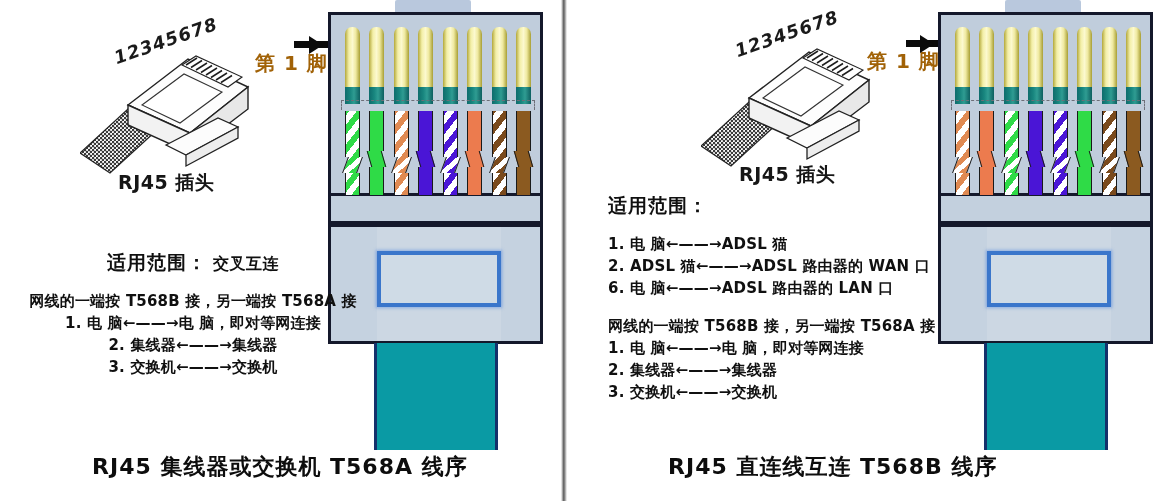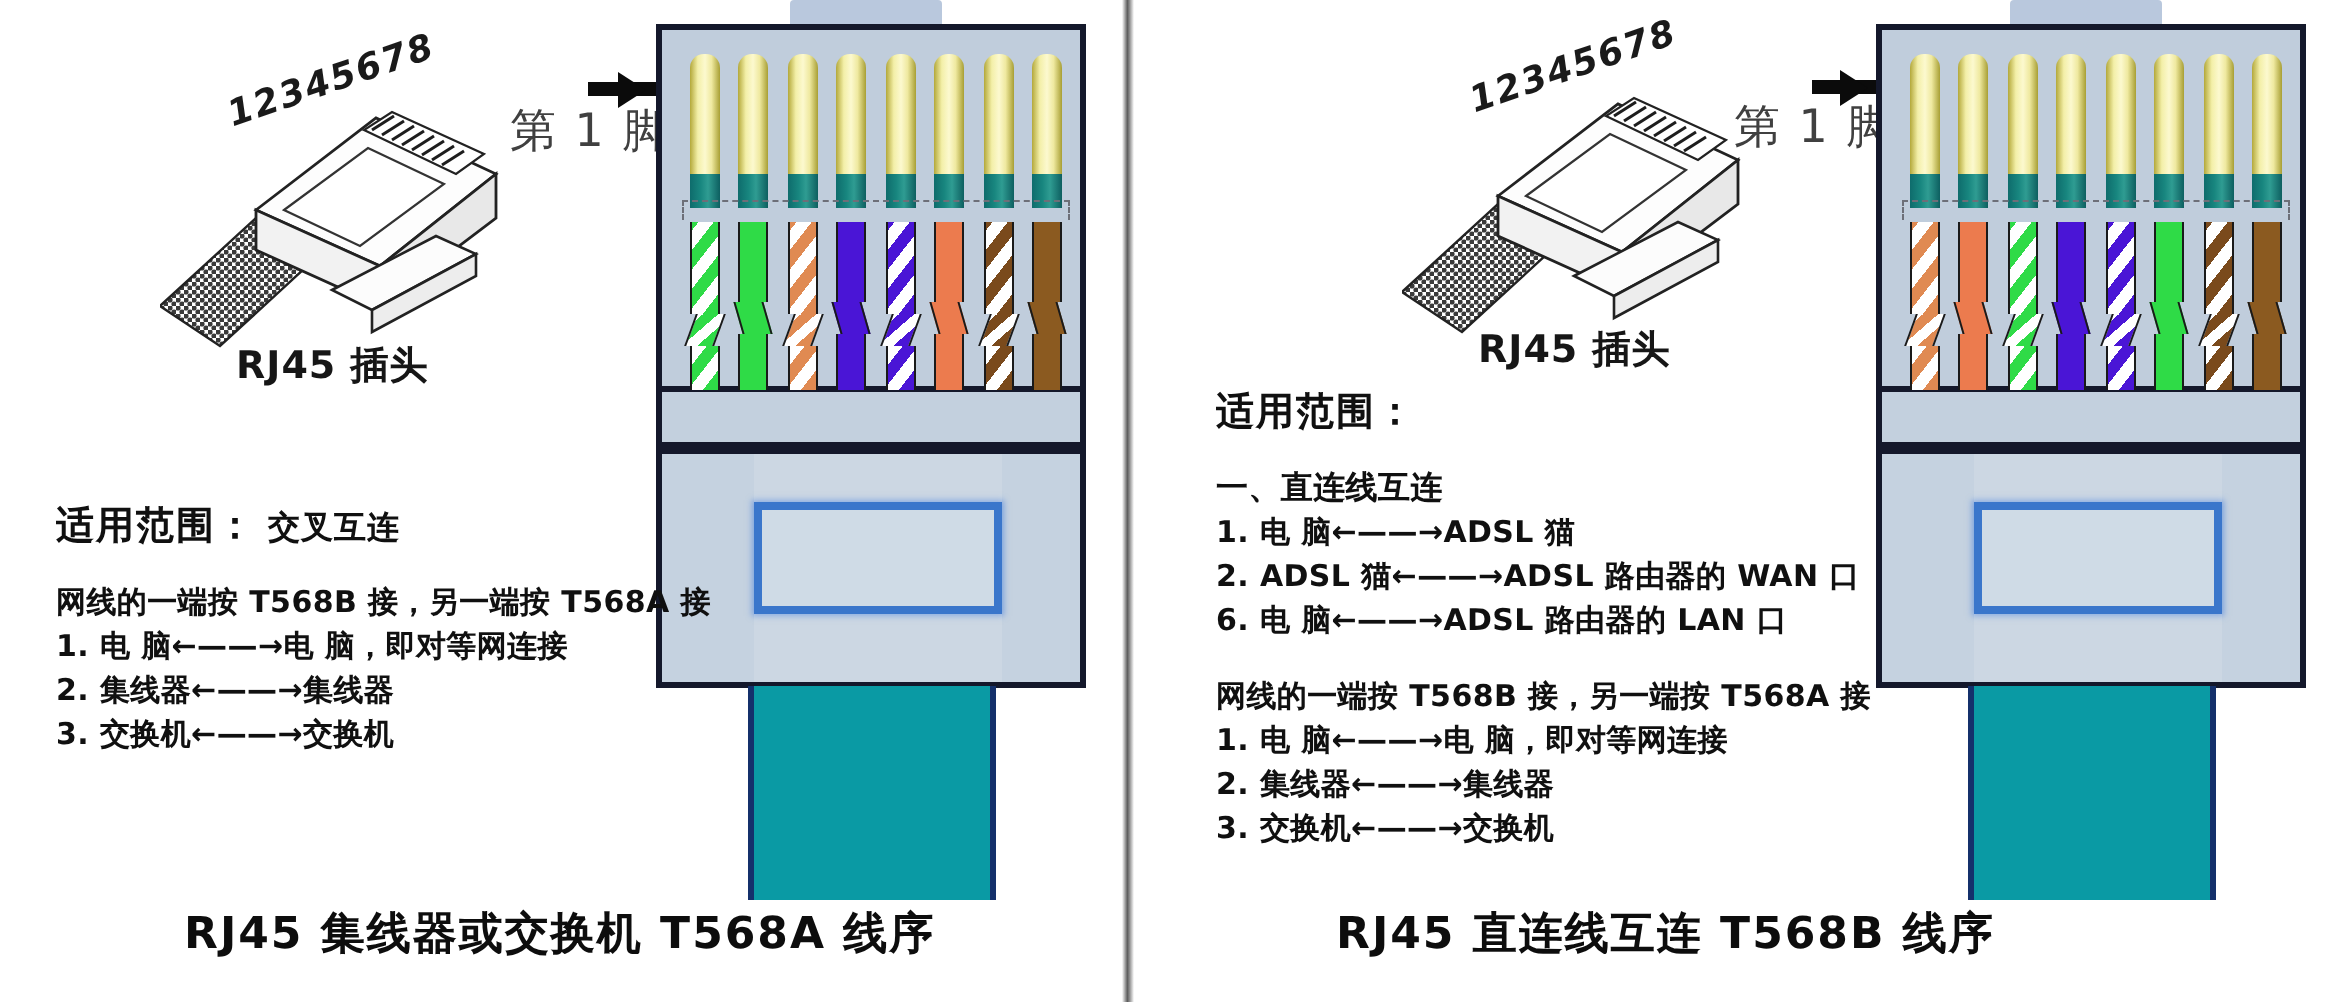--- a/index.html
+++ b/index.html
@@ -26,22 +26,22 @@
     font-size:19px;font-weight:600;letter-spacing:.5px;
   }
   .pin-numbers{
     position:absolute;white-space:nowrap;color:#1a1a1a;
     font-size:18px;font-weight:600;font-style:italic;
     letter-spacing:1px;transform:rotate(-19deg);transform-origin:left bottom;
   }
 
   
   .firstpin-label{
-    position:absolute;white-space:nowrap;color:#404040;
-    font-size:23px;font-weight:400;letter-spacing:1px;
+    position:absolute;white-space:nowrap;color:#a16207;
+    font-size:20px;font-weight:700;letter-spacing:1px;
   }
   .arrow{position:absolute;height:7px;background:#0b0b0b;}
   .arrowhead{
     position:absolute;width:0;height:0;
     border-top:9px solid transparent;border-bottom:9px solid transparent;
     border-left:14px solid #0b0b0b;
   }
 
   
   .conn{position:absolute;}
@@ -247,21 +247,21 @@
           </div>
       </div>
       <div class="conn-neck" style="left:0px;top:196px;width:215px;height:28px;"></div>
       <div class="conn-body" style="left:0px;top:224px;width:215px;height:120px;">
         <div class="conn-window" style="left:46px;top:24px;width:124px;height:56px;"></div>
         <div class="conn-sheen" style="left:46px;top:0px;width:124px;height:114px;"></div>
       </div>
       <div class="cable" style="left:46px;top:343px;width:124px;height:107px;"></div>
     </div>
 
-    <div class="txt-block" style="left:28px;top:250px;width:330px;">
+    <div class="txt-block" style="left:28px;top:250px;width:330px;text-align:center;">
       <div class="hd">
         <span>适用范围：</span><span class="sub">交叉互连</span>
       </div>
       <div style="height:14px;"></div>
       <div class="ln">网线的一端按 T568B 接，另一端按 T568A 接</div>
       <div class="ln">1.  电    脑←——→电    脑，即对等网连接</div>
       <div class="ln">2.  集线器←——→集线器</div>
       <div class="ln">3.  交换机←——→交换机</div>
     </div>
 
@@ -394,21 +394,20 @@
       <div class="conn-body" style="left:0px;top:224px;width:215px;height:120px;">
         <div class="conn-window" style="left:46px;top:24px;width:124px;height:56px;"></div>
         <div class="conn-sheen" style="left:46px;top:0px;width:124px;height:114px;"></div>
       </div>
       <div class="cable" style="left:46px;top:343px;width:124px;height:107px;"></div>
     </div>
 
     <div class="txt-block" style="left:37px;top:193px;width:340px;">
       <div class="hd">适用范围：</div>
       <div style="height:14px;"></div>
-      <div class="ln bold-head">一、直连线互连</div>
       <div class="ln">1.  电    脑←——→ADSL 猫</div>
       <div class="ln">2.  ADSL 猫←——→ADSL 路由器的 WAN 口</div>
       <div class="ln">6.  电    脑←——→ADSL 路由器的 LAN 口</div>
       <div class="gap"></div>
       <div class="ln">网线的一端按 T568B 接，另一端按 T568A 接</div>
       <div class="ln">1.  电    脑←——→电    脑，即对等网连接</div>
       <div class="ln">2.  集线器←——→集线器</div>
       <div class="ln">3.  交换机←——→交换机</div>
     </div>
 

